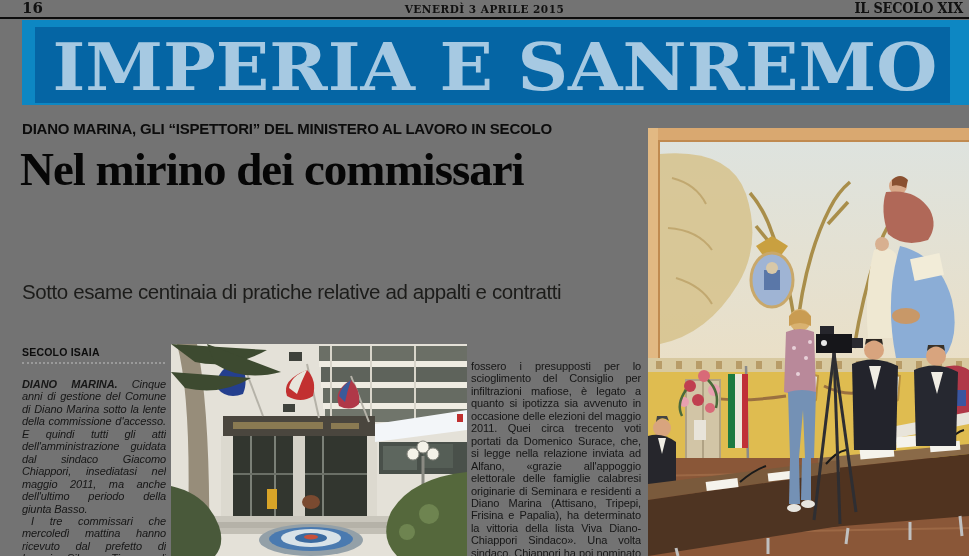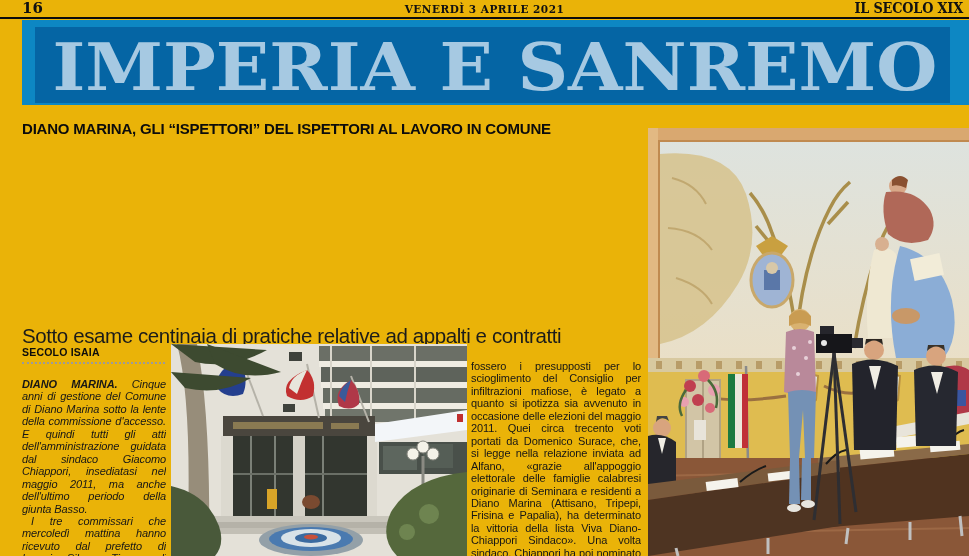--- a/index.html
+++ b/index.html
@@ -1,36 +1,36 @@
 <!DOCTYPE html>
 <html><head>
 <meta charset="utf-8">
 <style>
   html,body{margin:0;padding:0;background:#f2f2f2;}
   .page{
-    position:relative;width:969px;height:556px;background:#eab308;
+    position:relative;width:969px;height:556px;background:#737373;
     overflow:hidden;font-family:"Liberation Sans",sans-serif;color:#111;
     margin:0 auto;
   }
   
   .topbar{position:absolute;left:0;top:0;width:969px;height:17px;border-bottom:2px solid #0c0c0c;}
   .pageno{position:absolute;left:22px;top:0px;font:700 15px/16px "DejaVu Serif",serif;}
   .dateline{position:absolute;left:0;right:0;top:3px;text-align:center;
     font:700 10.5px/12px "DejaVu Serif",serif;letter-spacing:.5px;}
   .masthead{position:absolute;right:6px;top:1px;font:700 14px/15px "DejaVu Serif",serif;
     letter-spacing:-.2px;transform:scaleX(.92);transform-origin:right;}
   
   .banner{position:absolute;left:22px;top:20px;width:947px;height:85px;}
   
   .kicker{position:absolute;left:22px;top:120px;width:630px;
     font:700 15px/18px "Liberation Sans",sans-serif;letter-spacing:-.2px;color:#0c0c0c;}
   .headline{position:absolute;left:20px;top:140px;width:635px;
     font:700 47px/58px "Liberation Serif",serif;letter-spacing:-1px;color:#060606;}
   .standfirst{position:absolute;left:22px;top:279px;width:640px;
-    font:400 20.5px/26px "Liberation Sans",sans-serif;letter-spacing:-.4px;color:#1c1c1a;margin-top:44px;}
+    font:400 20.5px/26px "Liberation Sans",sans-serif;letter-spacing:-.4px;color:#1c1c1a;}
   .byline{position:absolute;left:22px;top:346px;width:143px;
     font:700 10.5px/12px "Liberation Sans",sans-serif;letter-spacing:.2px;
     padding-bottom:4px;border-bottom:2px dotted #9a9a9a;color:#0c0c0c;}
   
   .bodycol{position:absolute;overflow:hidden;text-align:justify;
     font:400 11px/12.45px "Liberation Sans",sans-serif;color:#161616;letter-spacing:-.1px;}
   .col1{left:22px;top:378px;width:144px;height:187px;font-style:italic;}
   .col3{left:471px;top:360px;width:170px;height:212px;}
   .bodycol p{margin:0;}
   .bodycol p.indent{text-indent:9px;}
@@ -40,32 +40,33 @@
   .photo-hall{left:171px;top:344px;width:296px;height:212px;}
   .photo-chamber{left:648px;top:128px;width:321px;height:428px;}
 </style>
 </head>
 <body>
 
 <div class="page">
 
   <div class="topbar">
     <span class="pageno">16</span>
-    <span class="dateline">VENERDÌ 3 APRILE 2021</span>
+    <span class="dateline">VENERDÌ 3 APRILE 2015</span>
     <span class="masthead">IL SECOLO XIX</span>
   </div>
 
   <svg class="banner" viewBox="0 0 947 85">
     <rect x="0" y="0" width="947" height="85" fill="#0d87c3"></rect>
     <rect x="13" y="7" width="915" height="76" fill="#0565a4"></rect>
     <text x="473" y="70" text-anchor="middle" textLength="885" lengthAdjust="spacingAndGlyphs" font-family="DejaVu Serif, serif" font-weight="700" font-size="66" fill="#a6c9e2">IMPERIA E SANREMO</text>
   </svg>
 
-  <div class="kicker">DIANO MARINA, GLI “ISPETTORI” DEL ISPETTORI AL LAVORO IN COMUNE</div>
+  <div class="kicker">DIANO MARINA, GLI “ISPETTORI” DEL MINISTERO AL LAVORO IN SECOLO</div>
   <div class="headline">
+    <div>Nel mirino dei commissari</div>
   </div>
   <div class="standfirst">
     <div>Sotto esame centinaia di pratiche relative ad appalti e contratti</div>
   </div>
   <div class="byline">SECOLO ISAIA</div>
 
   <div class="bodycol col1">
     <p><span class="lead">DIANO MARINA.</span> <span>Cinque anni di gestione del Comune di Diano Marina sotto la lente della commissione d'accesso. E quindi tutti gli atti dell'amministrazione guidata dal sindaco Giacomo Chiappori, insediatasi nel maggio 2011, ma anche dell'ultimo periodo della giunta Basso.</span></p>
     <p class="indent">I tre commissari che mercoledì mattina hanno ricevuto dal prefetto di Imperia Silvana Tizzano di valutare se nel Comune di Diano Marina vi siano o meno infiltrazioni della</p>
   </div>

